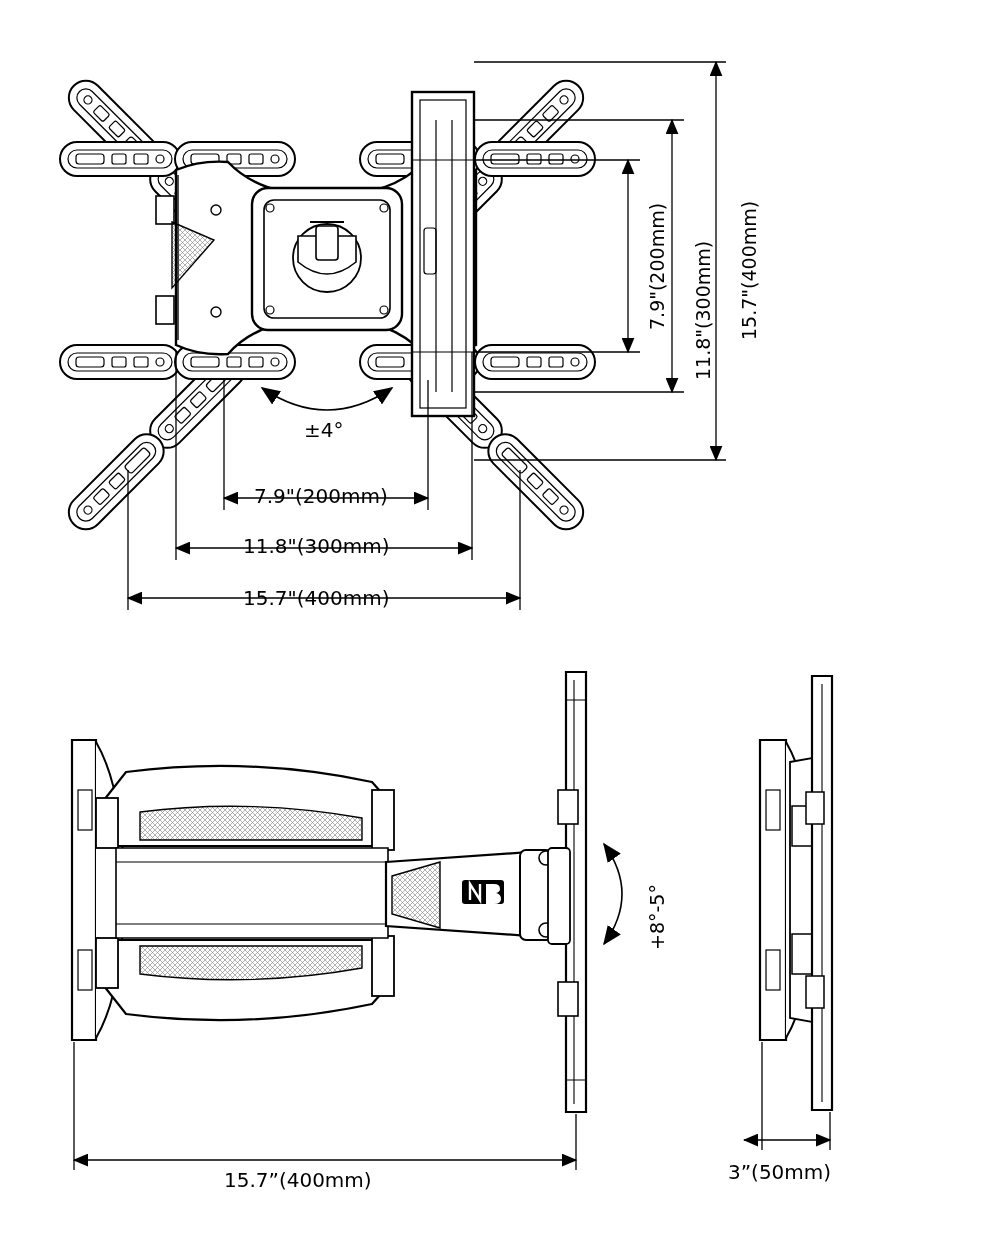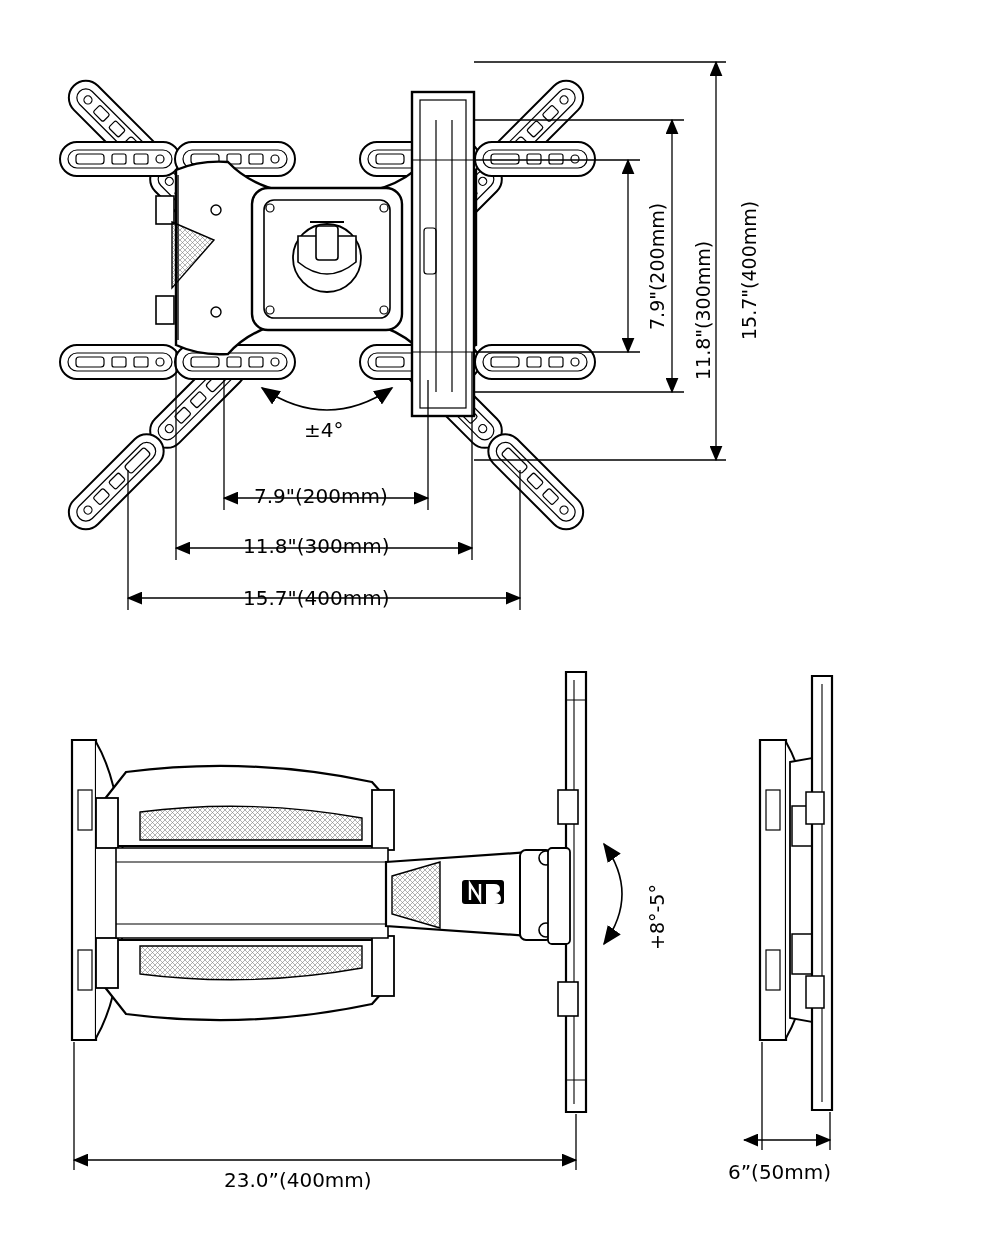--- a/index.html
+++ b/index.html
@@ -275,17 +275,17 @@
   <div class="dim-label sz20" style="left:254px; top:486px;">7.9"(200mm)</div>
 
   <div class="dim-label sz20" style="left:243px; top:536px;">11.8"(300mm)</div>
 
   <div class="dim-label sz20" style="left:243px; top:588px;">15.7"(400mm)</div>
 
   <div class="dim-label sz20" style="left:304px; top:420px;">±4°</div>
 
   <div class="dim-label sz19 rot90" style="left:648px; top:950px;">+8°-5°</div>
 
-  <div class="dim-label sz20" style="left:224px; top:1170px;">23.0”(400mm)</div>
-
-  <div class="dim-label sz20" style="left:728px; top:1162px;">6”(50mm)</div>
+  <div class="dim-label sz20" style="left:224px; top:1170px;">15.7”(400mm)</div>
+
+  <div class="dim-label sz20" style="left:728px; top:1162px;">3”(50mm)</div>
 
 </div>
 
 </body></html>

